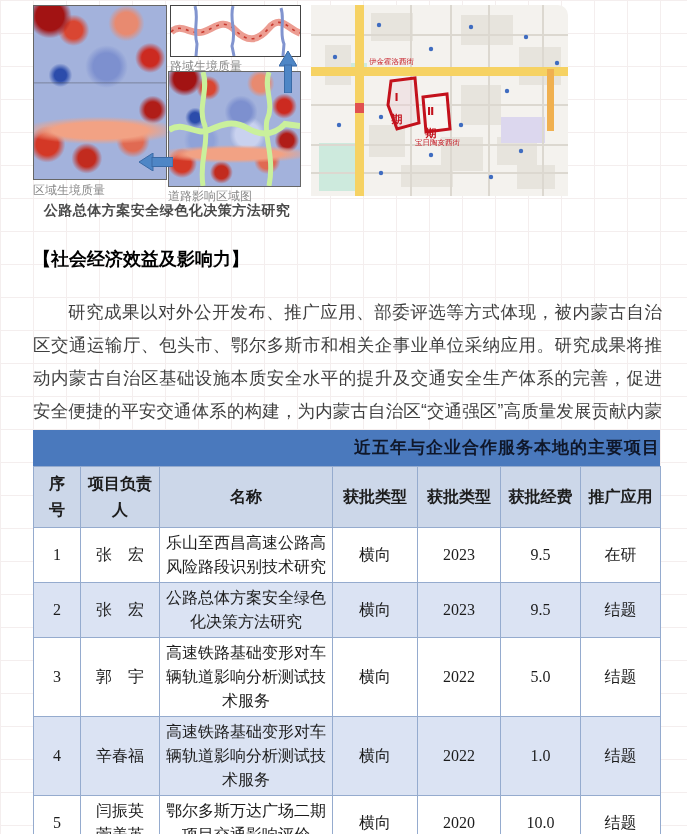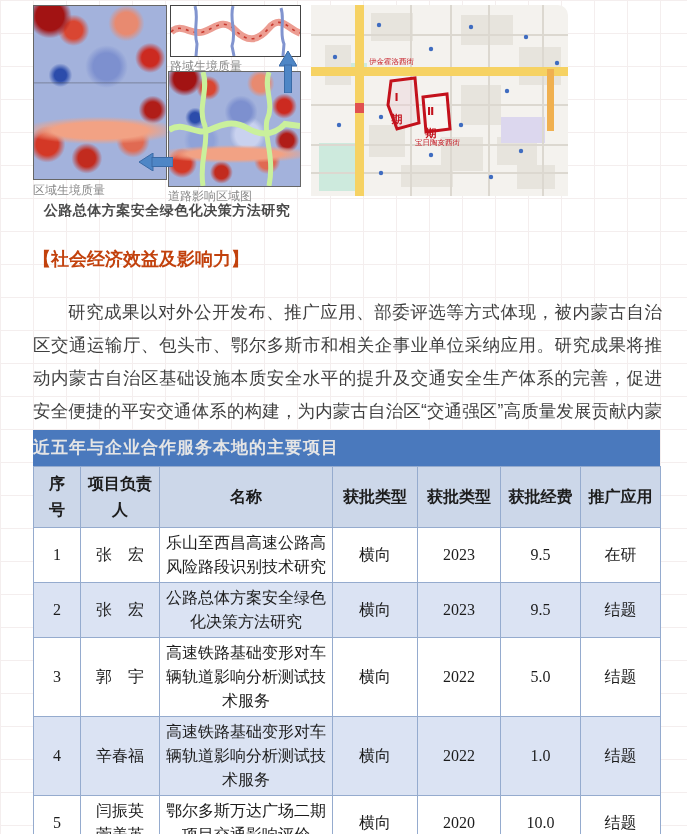--- a/index.html
+++ b/index.html
@@ -60,27 +60,27 @@
   .arrow-left{position:absolute;left:106px;top:148px;z-index:3;}
   .fig-caption{position:absolute;top:197px;font-size:14px;color:#4a4a4a;text-align:center;
                font-family:"Liberation Serif","DejaVu Serif",serif;font-weight:bold;letter-spacing:.5px;}
   .cap-left{left:0;width:268px;}
   .fig-right{position:absolute;left:278px;top:0;width:290px;height:230px;}
   .map-img{position:absolute;left:0;top:0;width:257px;height:191px;border-radius:0 10px 0 0;overflow:hidden;}
   .cap-right{left:0;width:257px;}
 
   
   .section-heading{position:absolute;left:33px;top:247px;width:627px;
-    font-size:18px;font-weight:bold;color:#c2410c;}
+    font-size:18px;font-weight:bold;color:#000000;}
   .paragraph{position:absolute;left:33px;top:296px;width:629px;
     font-size:17.5px;line-height:33px;text-align:justify;text-indent:2em;color:#3f3f3f;}
 
   
   .table-wrap{position:absolute;left:33px;top:430px;width:627px;}
-  .table-title{height:36px;line-height:36px;text-align:left;color:#e5e5e5;
+  .table-title{height:36px;line-height:36px;text-align:right;color:#0f172a;
     background:var(--table-title-bg);font-size:17px;font-weight:bold;letter-spacing:1px;}
   table{border-collapse:collapse;width:627px;table-layout:fixed;
     font-family:"Liberation Serif","DejaVu Serif",serif;color:#1c1c1c;}
   col.c1{width:47px}col.c2{width:79px}col.c3{width:173px}col.c4{width:85px}
   col.c5{width:83px}col.c6{width:80px}col.c7{width:80px}
   th,td{border:1px solid var(--table-border);text-align:center;vertical-align:middle;
     white-space:pre-line;padding:3px 4px;line-height:24px;font-size:16px;}
   th{background:var(--table-header-bg);font-weight:bold;line-height:26px;padding:4px 2px;}
   tr.alt td{background:var(--table-row-alt-bg);}
   td{background:#ffffff;}

